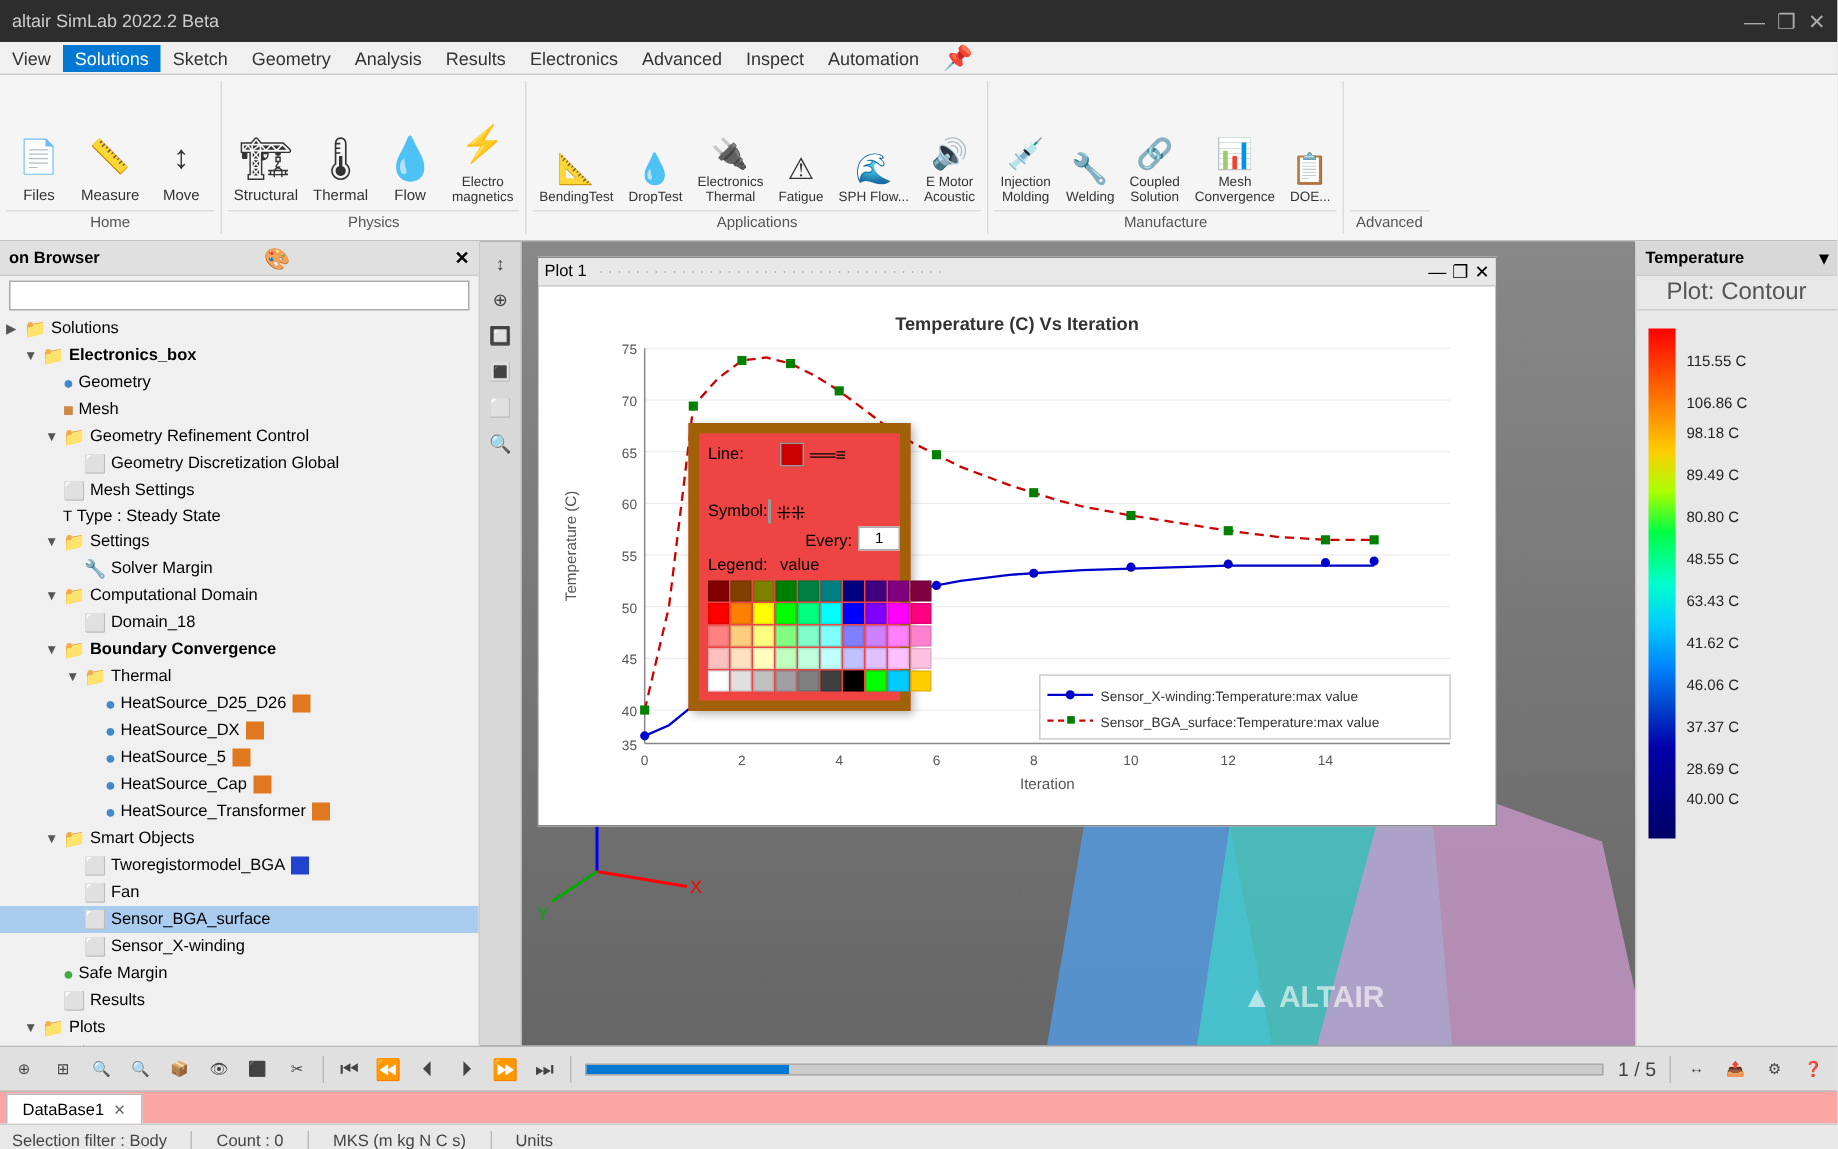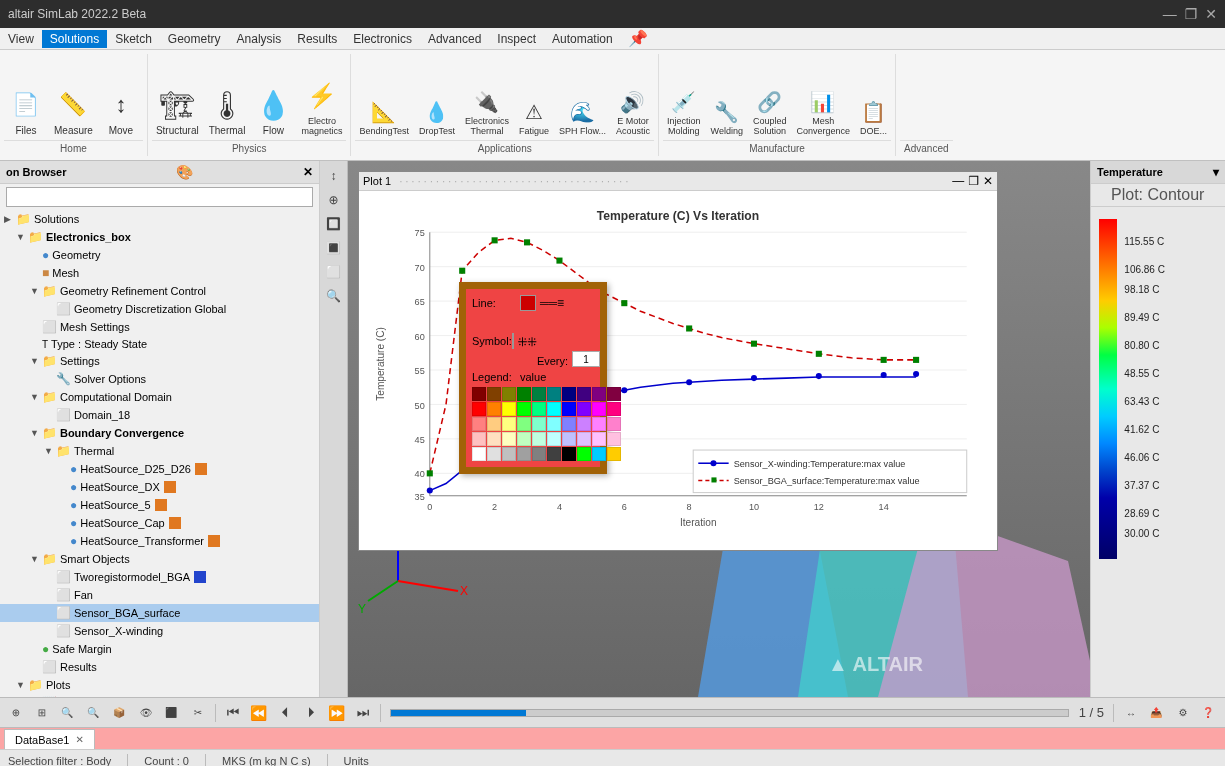--- a/index.html
+++ b/index.html
@@ -522,21 +522,21 @@
         <span>Type : Steady State</span>
       </div>
       <div class="tree-item" style="padding-left:30px;">
         <span class="tree-expand">▼</span>
         <span class="tree-icon folder-icon">📁</span>
         <span>Settings</span>
       </div>
       <div class="tree-item" style="padding-left:44px;">
         <span class="tree-expand"> </span>
         <span class="tree-icon" style="color:#888;">🔧</span>
-        <span>Solver Options</span>
+        <span>Solver Margin</span>
       </div>
       <div class="tree-item" style="padding-left:30px;">
         <span class="tree-expand">▼</span>
         <span class="tree-icon folder-icon">📁</span>
         <span>Computational Domain</span>
       </div>
       <div class="tree-item" style="padding-left:44px;">
         <span class="tree-expand"> </span>
         <span class="tree-icon">⬜</span>
         <span>Domain_18</span>
@@ -894,21 +894,21 @@
           <div style="height:28px; display:flex; align-items:center; font-size:10px; color:#222;">
               <span>46.06 C</span>
             </div>
           <div style="height:28px; display:flex; align-items:center; font-size:10px; color:#222;">
               <span>37.37 C</span>
             </div>
           <div style="height:28px; display:flex; align-items:center; font-size:10px; color:#222;">
               <span>28.69 C</span>
             </div>
           <div style="height:12px; display:flex; align-items:center; font-size:10px; color:#222;">
-              <span>30.00 C</span>
+              <span>40.00 C</span>
             </div>
         </div>
       </div>
     </div>
   </div>
 </div>
 
 <div id="bottom-toolbar">
   <div class="toolbar-btn" style="font-size:10px;">⊕</div>
   <div class="toolbar-btn" style="font-size:10px;">⊞</div>

